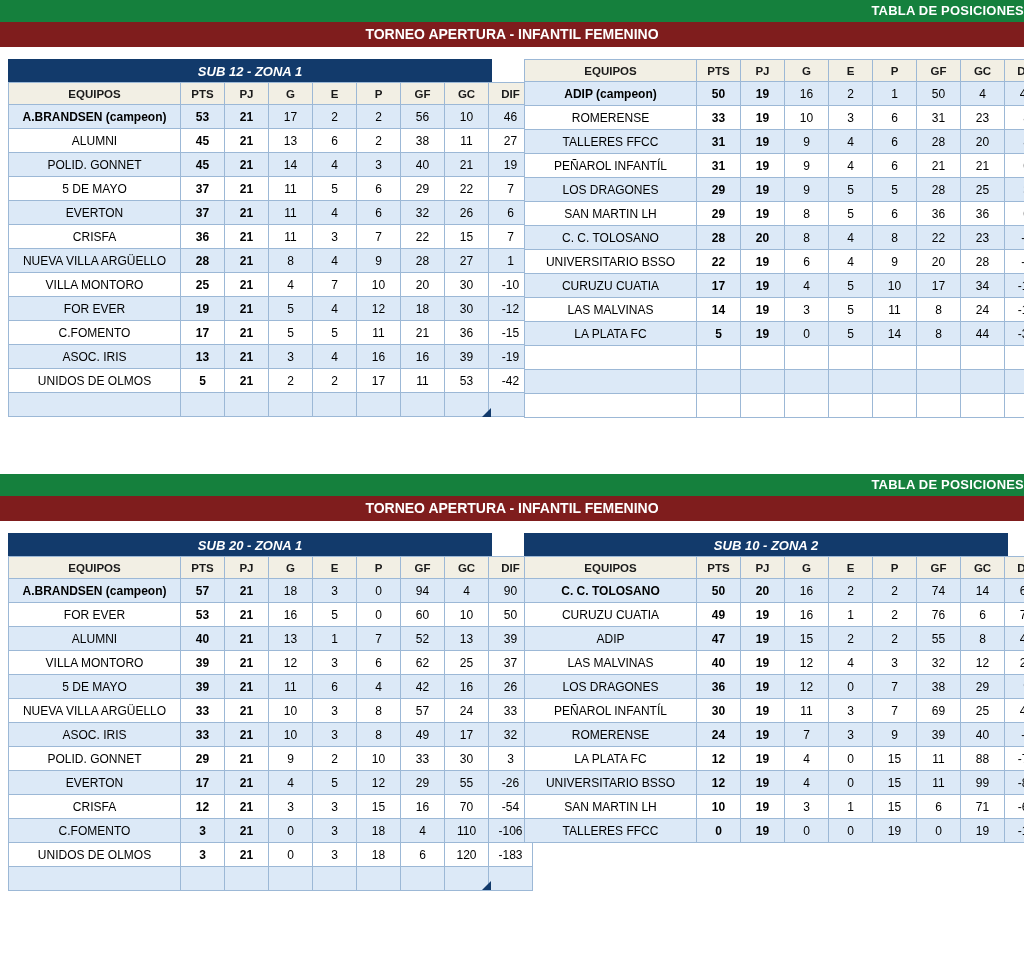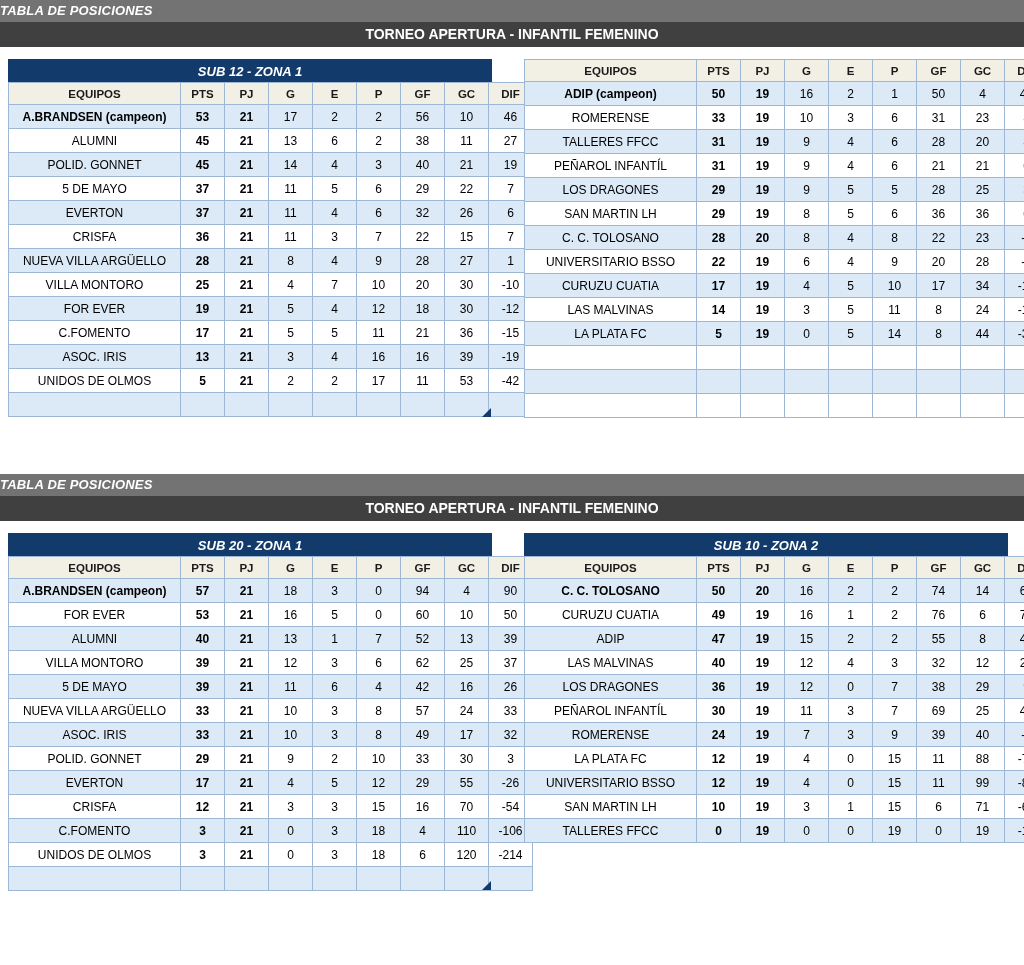--- a/index.html
+++ b/index.html
@@ -7,32 +7,31 @@
     margin: 0; padding: 0;
     width: 1024px; height: 965px;
     background: #ffffff;
     font-family: "Liberation Sans", sans-serif;
   }
   .page { position: relative; width: 1024px; height: 965px; background:#fff; }
 
   
   .banner { width: 1024px; }
   .banner-top {
-    background: #737373;
+    background: #15803d;
     color: #ffffff;
-    text-align: left;
+    text-align: right;
     font-weight: bold;
     font-size: 13px;
     letter-spacing: .2px;
     height: 22px;
     line-height: 22px;
-    font-style: italic;
   }
   .banner-sub {
-    background: #404040;
+    background: #7f1d1d;
     color: #ffffff;
     text-align: center;
     font-weight: bold;
     font-size: 14px;
     height: 25px;
     line-height: 25px;
   }
 
   .spacer-sm { height: 12px; background:#fff; }
   .spacer-mid { height: 56px; background:#fff; }
@@ -631,21 +630,21 @@
                 </tr>
                 <tr class="r-even">
                   <td class="team">UNIDOS DE OLMOS</td>
                   <td class="pts">3</td>
                   <td class="pj">21</td>
                   <td>0</td>
                   <td>3</td>
                   <td>18</td>
                   <td>6</td>
                   <td>120</td>
-                  <td>-214</td>
+                  <td>-183</td>
                 </tr>
                 <tr class="blank r-odd">
                   <td>&nbsp;</td>
                   <td>&nbsp;</td>
                   <td>&nbsp;</td>
                   <td>&nbsp;</td>
                   <td>&nbsp;</td>
                   <td>&nbsp;</td>
                   <td>&nbsp;</td>
                   <td>&nbsp;</td>

